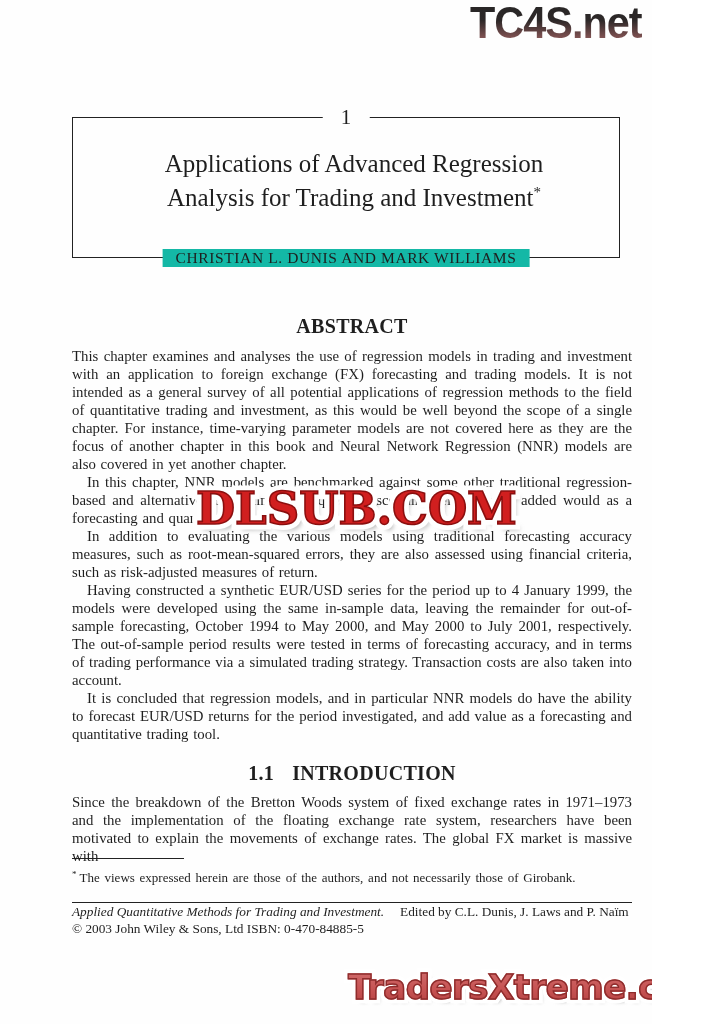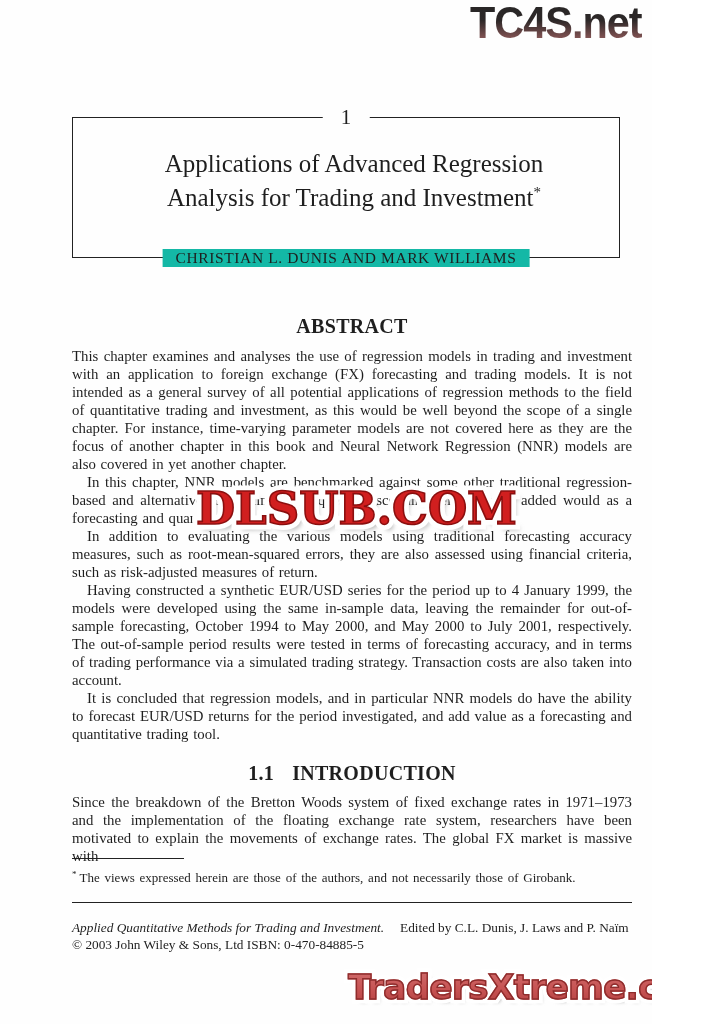--- a/index.html
+++ b/index.html
@@ -66,21 +66,21 @@
   
   .footnote-block { position:absolute; left:72px; top:858px; width:560px; }
   .footnote-rule { width:112px; border-top:1.5px solid #222; margin-bottom:5px; }
   .footnote-text { font-size:13px; line-height:20px; word-spacing:1.5px; }
   .footnote-text sup { font-size:70%; }
   .footnote-text .fn-body { margin-left:3px; }
 
   
   .publisher-block {
     position:absolute; left:72px; top:902px; width:560px;
-    border-top:1.5px solid #222; padding-top:16px;
+    border-top:1.5px solid #222; padding-top:0;
     font-size:13.3px; line-height:17px;
   }
   .pub-title { font-style:italic; margin-right:16px; }
 
   
   .wm { position:absolute; white-space:nowrap; }
   .wm .under {
     position:absolute; left:0; top:0; color:#ffffff;
     -webkit-text-stroke:11px #ffffff;
     text-shadow:5px 6px 4px rgba(145,145,145,0.6);

